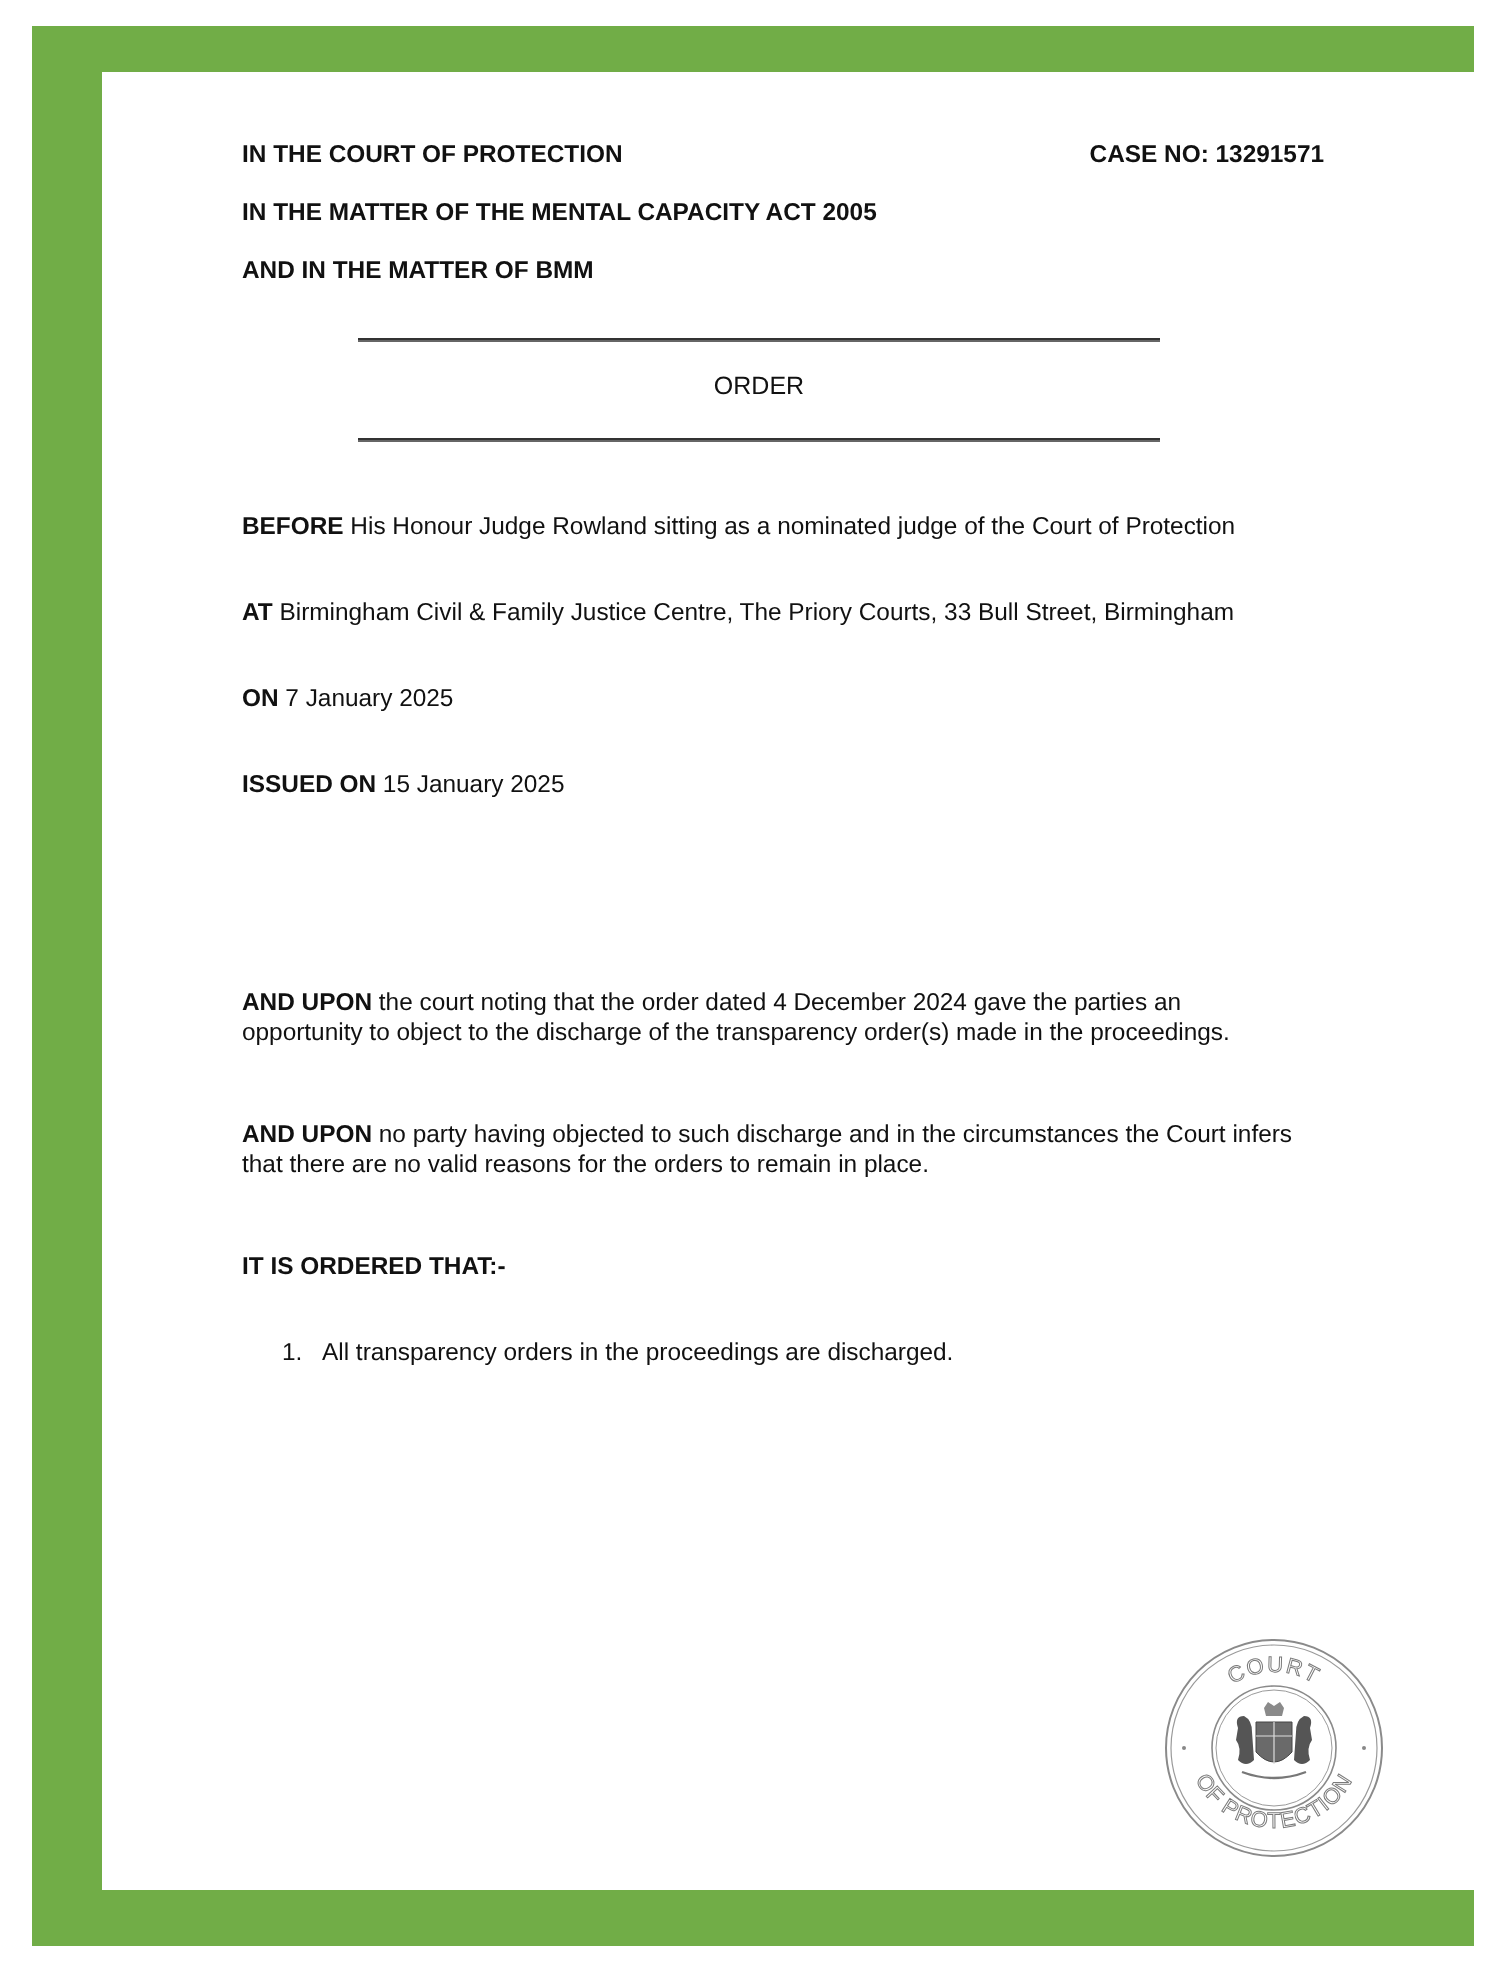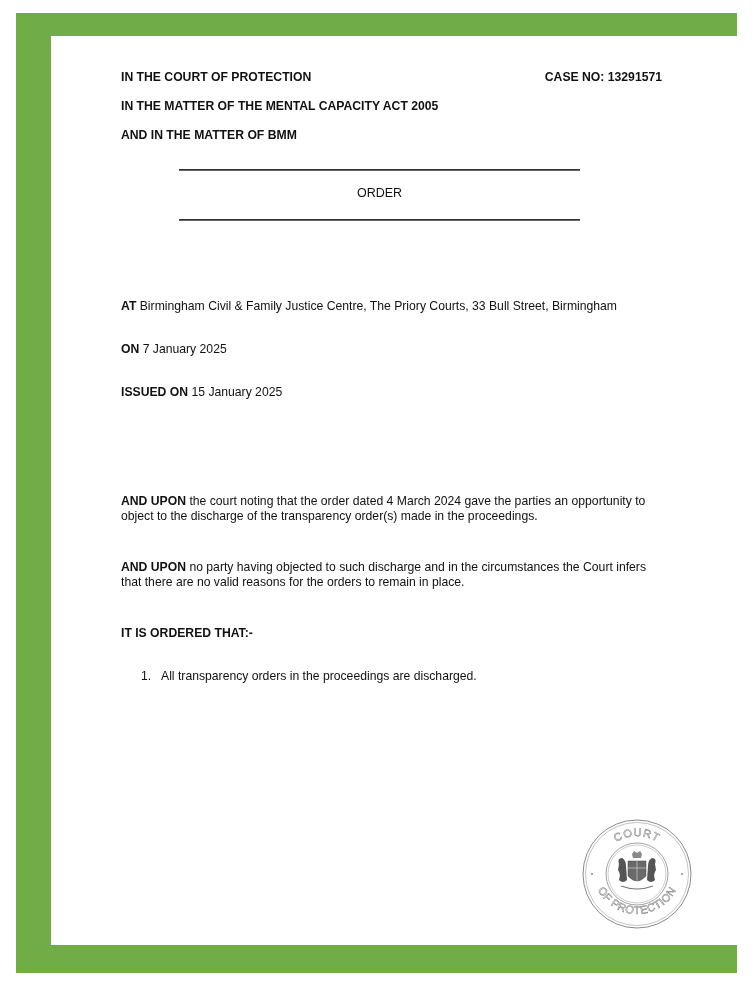--- a/index.html
+++ b/index.html
@@ -116,29 +116,30 @@
 
   <div class="t b hdr-court">IN THE COURT OF PROTECTION</div>
   <div class="t b hdr-case">CASE NO: 13291571</div>
   <div class="t b hdr-act">IN THE MATTER OF THE MENTAL CAPACITY ACT 2005</div>
   <div class="t b hdr-matter">AND IN THE MATTER OF BMM</div>
 
   <div class="rule rule-top"></div>
   <div class="order-title">ORDER</div>
   <div class="rule rule-bottom"></div>
 
+  <div class="para p-before"><b>BEFORE</b><span> His Honour Judge Rowland sitting as a nominated judge of the Court of Protection</span></div>
 
   <div class="para p-at"><b>AT</b><span> Birmingham Civil &amp; Family Justice Centre, The Priory Courts, 33 Bull Street, Birmingham</span></div>
 
   <div class="para p-on"><b>ON</b><span> 7 January 2025</span></div>
 
   <div class="para p-issued"><b>ISSUED ON</b><span> 15 January 2025</span></div>
 
 
-  <div class="para p-upon2"><b>AND UPON</b><span> the court noting that the order dated 4 March 2024 gave the parties an opportunity to object to the discharge of the transparency order(s) made in the proceedings.</span></div>
+  <div class="para p-upon2"><b>AND UPON</b><span> the court noting that the order dated 4 December 2024 gave the parties an opportunity to object to the discharge of the transparency order(s) made in the proceedings.</span></div>
 
   <div class="para p-upon3"><b>AND UPON</b><span> no party having objected to such discharge and in the circumstances the Court infers that there are no valid reasons for the orders to remain in place.</span></div>
 
   <div class="para p-ordered b">IT IS ORDERED THAT:-</div>
 
   <div class="list-item">
     <span class="list-num">1.</span><span>All transparency orders in the proceedings are discharged.</span>
   </div>
 
   <svg class="seal" viewBox="0 0 112 112">

